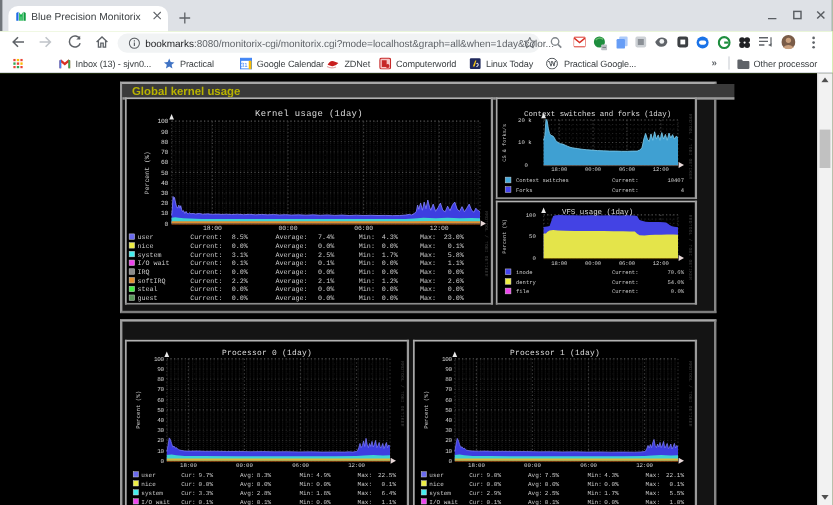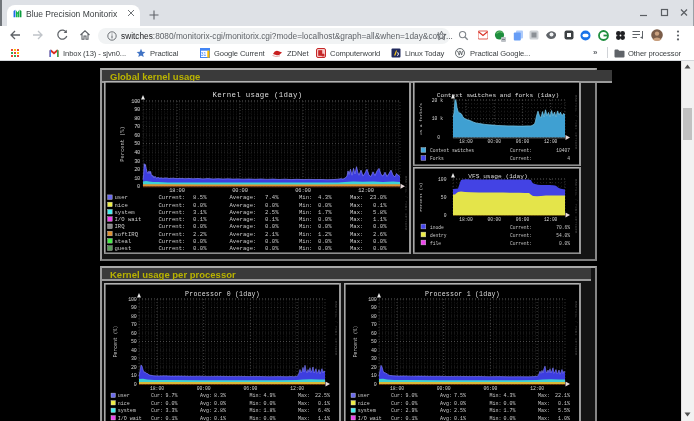--- a/index.html
+++ b/index.html
@@ -39,21 +39,21 @@
       <path d="M10.8 0.8 V4 H7.6 Z" fill="#5f6368"></path>
     </svg>
     <svg class="abs" style="left:79px;top:29px" width="12" height="12" viewBox="0 0 12 12">
       <path d="M1.5 6 L6 1.8 L10.5 6 M3 5 V10.2 H5 V7 H7 V10.2 H9 V5" stroke="#5f6368" stroke-width="1.1" fill="none"></path>
     </svg>
     <div class="abs" style="left:98px;top:27.5px;width:352px;height:16px;background:#f1f3f4;border-radius:8px"></div>
     <svg class="abs" style="left:107px;top:30.5px" width="10" height="10" viewBox="0 0 10 10">
       <circle cx="5" cy="5" r="4.2" stroke="#5f6368" stroke-width="0.9" fill="none"></circle>
       <path d="M5 4.4 V7.4 M5 2.6 V3.5" stroke="#5f6368" stroke-width="1"></path>
     </svg>
-    <div class="abs" style="left:121px;top:31px;font:8.3px 'Liberation Sans',sans-serif;color:#5f6368;letter-spacing:0"><span style="color:#202124">switches</span>:8080/monitorix-cgi/monitorix.cgi?mode=localhost&amp;graph=all&amp;when=1day&amp;color...</div>
+    <div class="abs" style="left:121px;top:31px;font:8.3px 'Liberation Sans',sans-serif;color:#5f6368;letter-spacing:0"><span style="color:#202124">bookmarks</span>:8080/monitorix-cgi/monitorix.cgi?mode=localhost&amp;graph=all&amp;when=1day&amp;color...</div>
     <svg class="abs" style="left:436px;top:29.5px" width="11" height="11" viewBox="0 0 24 24">
       <path d="M12 2.5 L14.9 9 L22 9.7 L16.6 14.4 L18.2 21.4 L12 17.7 L5.8 21.4 L7.4 14.4 L2 9.7 L9.1 9 Z" fill="none" stroke="#5f6368" stroke-width="1.8"></path>
     </svg>
     <svg class="abs" style="left:458px;top:29.5px" width="11" height="11" viewBox="0 0 12 12">
       <circle cx="5" cy="5" r="3.4" stroke="#80868b" stroke-width="1.2" fill="none"></circle>
       <path d="M7.6 7.6 L10.6 10.6" stroke="#80868b" stroke-width="1.4"></path>
     </svg>
     <svg class="abs" style="left:478px;top:30px" width="10" height="10" viewBox="0 0 10 10">
       <rect x="0" y="1" width="10" height="8" rx="1" fill="#fff" stroke="#d93025" stroke-width="0.8"></rect>
       <path d="M0.5 1.8 L5 5.4 L9.5 1.8" fill="none" stroke="#d93025" stroke-width="1.2"></path>
@@ -134,21 +134,21 @@
     <svg class="abs" style="left:136px;top:48px" width="10" height="10" viewBox="0 0 24 24">
       <path d="M12 2 L15 9 L22.5 9.6 L16.8 14.5 L18.5 21.8 L12 17.8 L5.5 21.8 L7.2 14.5 L1.5 9.6 L9 9 Z" fill="#4073c4"></path>
     </svg>
     <div class="abs" style="left:150px;top:48.5px;font:7.6px 'Liberation Sans',sans-serif;color:#3c4043;letter-spacing:-0.1px">Practical</div>
     <svg class="abs" style="left:200px;top:48px" width="10" height="10" viewBox="0 0 10 10">
       <rect x="0.5" y="0.5" width="9" height="9" fill="#fff" stroke="#4285f4" stroke-width="1"></rect>
       <rect x="0.5" y="0.5" width="9" height="2.2" fill="#4285f4"></rect>
       <rect x="7.3" y="2.7" width="2.2" height="7" fill="#fbbc04"></rect>
       <text x="3.6" y="8" text-anchor="middle" style="font:5px 'Liberation Sans',sans-serif" fill="#4285f4">31</text>
     </svg>
-    <div class="abs" style="left:214px;top:48.5px;font:7.6px 'Liberation Sans',sans-serif;color:#3c4043;letter-spacing:-0.1px">Google Current</div>
+    <div class="abs" style="left:214px;top:48.5px;font:7.6px 'Liberation Sans',sans-serif;color:#3c4043;letter-spacing:-0.1px">Google Calendar</div>
     <svg class="abs" style="left:272px;top:48px" width="11" height="10" viewBox="0 0 11 10">
       <path d="M1 6 Q 3 2 6 3 L10 4.5 Q 7 8 4 7 Z" fill="#c81e1e"></path>
       <path d="M0.5 7.5 Q 4 9.5 8 7.8" stroke="#e0a8a8" stroke-width="1" fill="none"></path>
     </svg>
     <div class="abs" style="left:287px;top:48.5px;font:7.6px 'Liberation Sans',sans-serif;color:#3c4043;letter-spacing:-0.1px">ZDNet</div>
     <svg class="abs" style="left:316px;top:48px" width="10" height="10" viewBox="0 0 10 10">
       <rect x="0.5" y="0.5" width="9" height="9" rx="1.5" fill="#f6c7c7" stroke="#c62828" stroke-width="1"></rect>
       <rect x="2.2" y="2.2" width="4" height="5.6" fill="#c62828"></rect>
       <circle cx="7" cy="7" r="1.6" fill="#c62828"></circle>
     </svg>
@@ -169,23 +169,20 @@
     <svg class="abs" style="left:614px;top:48.5px" width="11" height="9" viewBox="0 0 11 9">
       <path d="M0.5 1.5 Q0.5 0.5 1.5 0.5 H4 L5.2 1.8 H9.8 Q10.5 1.8 10.5 2.6 V7.5 Q10.5 8.5 9.5 8.5 H1.5 Q0.5 8.5 0.5 7.5 Z" fill="#5f6368"></path>
     </svg>
     <div class="abs" style="left:628px;top:48.5px;font:7.6px 'Liberation Sans',sans-serif;color:#3c4043;letter-spacing:-0.1px">Other processor</div>
 <div class="abs" style="left:0;top:61px;width:694px;height:360px;background:#000"></div>
     <div class="abs" style="left:100px;top:68px;width:493px;height:189px;background:#141414;border-top:2px solid #a8a8a8;border-left:2px solid #9c9c9c;border-right:2px solid #868686;border-bottom:2px solid #7c7c7c"></div>
     <div class="abs" style="left:102px;top:70px;width:510px;height:11px;background:#3a3a3a;border-bottom:2px solid #9a9a9a">
       <div style="position:absolute;left:8px;top:0.5px;font:bold 9.5px 'Liberation Sans',sans-serif;color:#b9b300">Global kernel usage</div>
     </div>
     <div class="abs" style="left:100px;top:266px;width:493px;height:160px;background:#141414;border-top:2px solid #a8a8a8;border-left:2px solid #9c9c9c;border-right:2px solid #868686;border-bottom:2px solid #7c7c7c"></div>
-    <div class="abs" style="left:102px;top:268px;width:489px;height:11px;background:#3a3a3a;border-bottom:2px solid #9a9a9a">
-      <div style="position:absolute;left:8px;top:0.5px;font:bold 9.5px 'Liberation Sans',sans-serif;color:#b9b300">Kernel usage per processor</div>
-    </div>
 <svg class="abs" style="left:104px;top:81px" width="307" height="173">
       <rect x="0" y="0" width="307" height="173" fill="#000"></rect>
       <rect x="0" y="0" width="307" height="1.6" fill="#b2b2b2"></rect>
       <rect x="0" y="0" width="1.6" height="173" fill="#a8a8a8"></rect>
       <rect x="0" y="171.4" width="307" height="1.6" fill="#8e8e8e"></rect>
       <rect x="305" y="0" width="2" height="173" fill="#9a9a9a"></rect>
       <line x1="39.0" y1="103.594" x2="296.0" y2="103.594" stroke="#151515" stroke-width="1" stroke-dasharray="1 2"></line>
       <line x1="39.0" y1="101.88799999999999" x2="296.0" y2="101.88799999999999" stroke="#151515" stroke-width="1" stroke-dasharray="1 2"></line>
       <line x1="39.0" y1="100.182" x2="296.0" y2="100.182" stroke="#151515" stroke-width="1" stroke-dasharray="1 2"></line>
       <line x1="39.0" y1="98.476" x2="296.0" y2="98.476" stroke="#151515" stroke-width="1" stroke-dasharray="1 2"></line>

